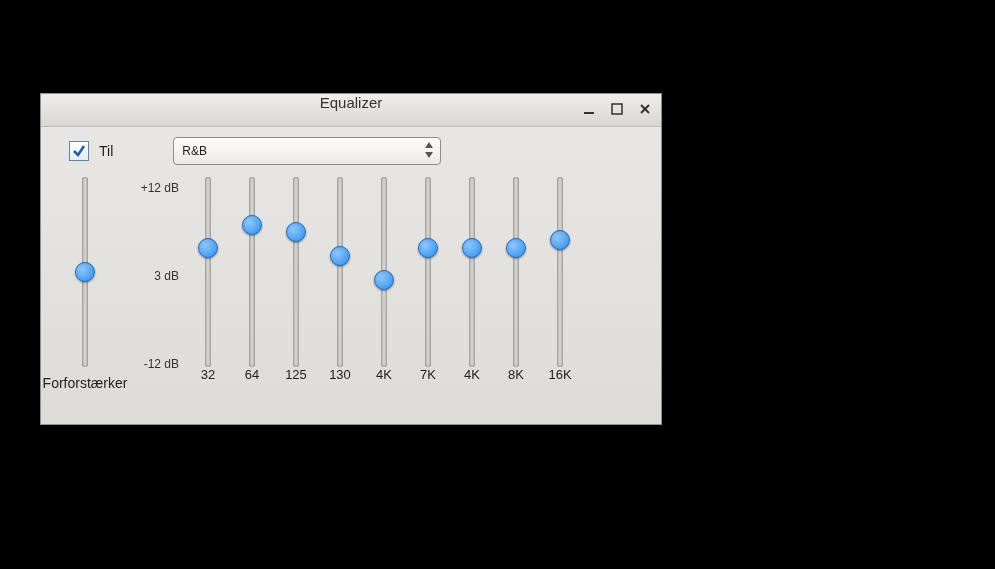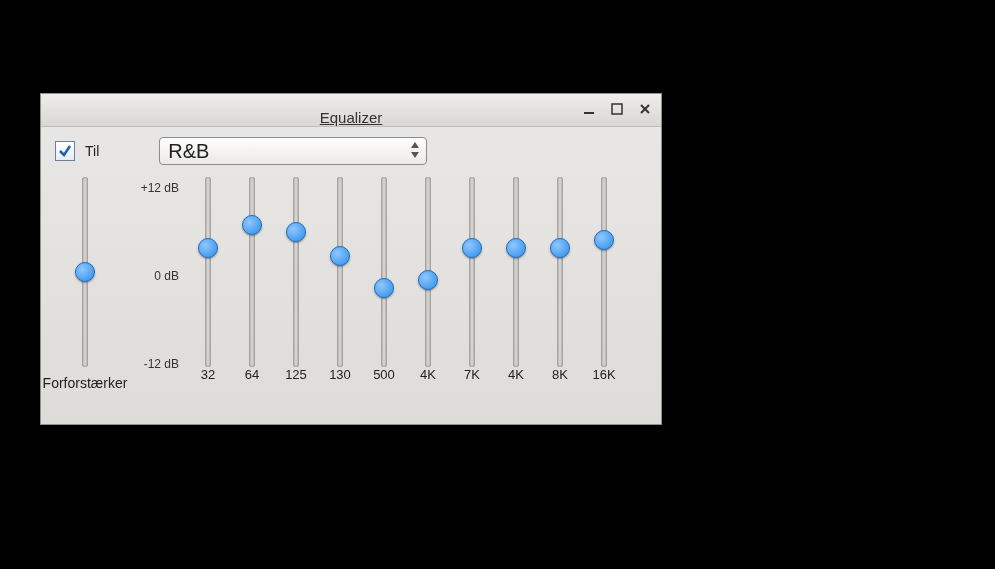--- a/index.html
+++ b/index.html
@@ -20,26 +20,25 @@
     height: 330px;
     background: linear-gradient(#e9e8e6, #dedcd9);
     border: 1px solid #8f8f8f;
     box-shadow: 0 2px 6px rgba(0,0,0,0.3);
   }
   .titlebar {
     height: 32px;
     background: linear-gradient(#efeeec, #d9d7d4);
     border-bottom: 1px solid #bdbcb9;
     display: flex;
-    align-items: flex-end;
+    align-items: flex-start;
     justify-content: center;
     position: relative;
     font-size: 15px;
     color: #333;
-    text-decoration: underline;
   }
   .win-controls {
     position: absolute;
     right: 4px;
     top: 4px;
     display: flex;
     gap: 4px;
   }
   .win-btn {
     width: 24px;
@@ -47,21 +46,21 @@
     display: flex;
     align-items: center;
     justify-content: center;
     color: #333;
     cursor: pointer;
   }
   .win-btn svg { display:block; }
   .toprow {
     display: flex;
     align-items: center;
-    padding: 10px 14px 6px 14px;
+    padding: 10px 14px 6px 28px;
     gap: 10px;
   }
   .checkbox {
     width: 18px;
     height: 18px;
     border: 1px solid #6a82a0;
     background: linear-gradient(#fff,#e4ecf6);
     display: flex;
     align-items: center;
     justify-content: center;
@@ -76,21 +75,21 @@
   .preset {
     flex: 0 0 auto;
     width: 250px;
     height: 26px;
     border: 1px solid #8c8c8c;
     background: linear-gradient(#fdfdfd,#eceae7);
     border-radius: 4px;
     display: flex;
     align-items: center;
     padding: 0 8px;
-    font-size: 20px;
+    font-size: 12px;
     color: #222;
     cursor: pointer;
     position: relative;
   }
   .preset .arrows {
     position: absolute;
     right: 6px;
     top: 2px;
     display: flex;
     flex-direction: column;
@@ -224,21 +223,21 @@
     <div class="preamp-col">
       <div class="slider-track">
         <div class="slider-thumb" id="preamp-thumb" style="top: 95px;"></div>
       </div>
       <div class="preamp-label">Forforstærker</div>
     </div>
 
     <div style="display:flex;flex-direction:row;">
       <div class="scale-col">
         <span>+12 dB</span>
-        <span>0 dB</span>
+        <span>3 dB</span>
         <span>-12 dB</span>
       </div>
       <div class="scale-spacer"></div>
     </div>
 
     <div class="bands" id="bands-container">
 
     <div class="band">
           <div class="slider-track">
             <div class="slider-thumb" style="top: 71.25px;"></div>
@@ -255,26 +254,20 @@
           <div class="slider-track">
             <div class="slider-thumb" style="top: 55.4167px;"></div>
           </div>
           <div class="band-label">125</div>
         </div>
         <div class="band">
           <div class="slider-track">
             <div class="slider-thumb" style="top: 79.1667px;"></div>
           </div>
           <div class="band-label">130</div>
-        </div>
-        <div class="band">
-          <div class="slider-track">
-            <div class="slider-thumb" style="top: 110.833px;"></div>
-          </div>
-          <div class="band-label">500</div>
         </div>
         <div class="band">
           <div class="slider-track">
             <div class="slider-thumb" style="top: 102.917px;"></div>
           </div>
           <div class="band-label">4K</div>
         </div>
         <div class="band">
           <div class="slider-track">
             <div class="slider-thumb" style="top: 71.25px;"></div>

